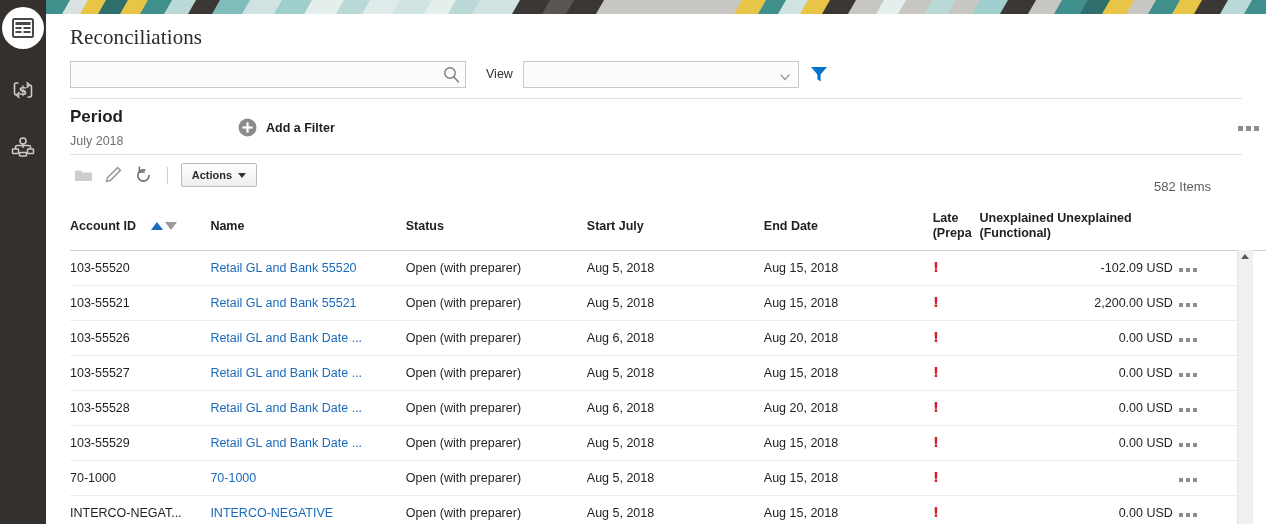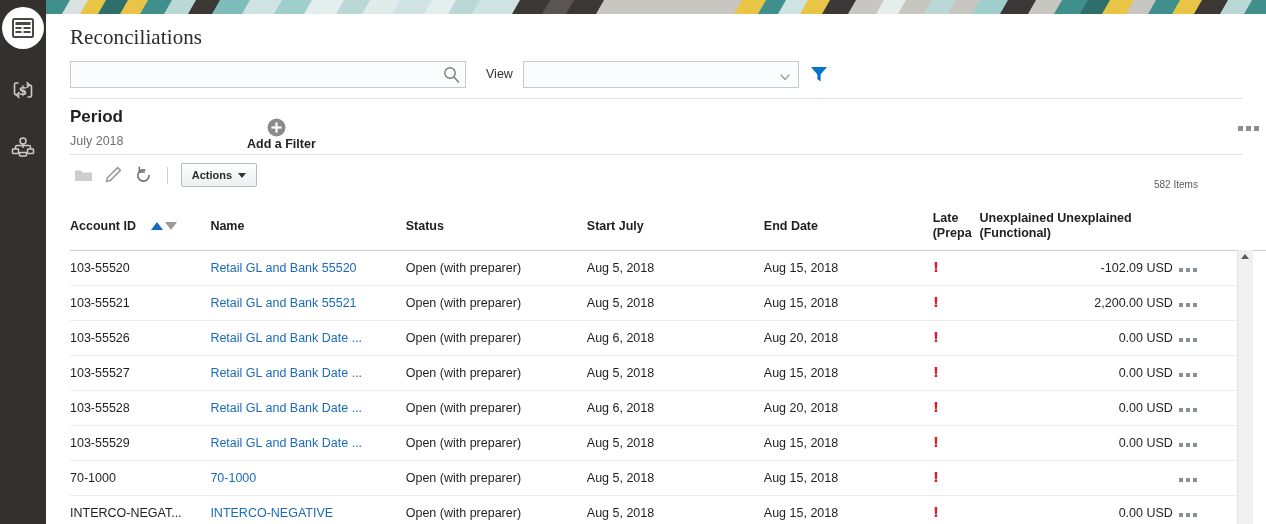--- a/index.html
+++ b/index.html
@@ -149,21 +149,20 @@
   
   #period-filter { position: absolute; left: 24px; top: 93px; }
   #period-label { font-size: 17px; font-weight: bold; color: #1f1f1f; }
   #period-value { font-size: 12.5px; color: #6f6f6f; margin-top: 7px; }
 
   #add-filter {
     position: absolute;
     left: 192px; top: 104px;
     display: flex; align-items: center;
     cursor: pointer;
-    flex-direction: column;
   }
   #add-filter-icon { width: 19px; height: 19px; }
   #add-filter-label {
     margin-left: 9px;
     font-size: 12.5px; font-weight: bold;
     color: #1f1f1f;
   }
   #filterbar-menu {
     position: absolute;
     left: 1192px; top: 112px;
@@ -201,21 +200,21 @@
   #actions-caret {
     width: 0; height: 0;
     border-left: 4px solid transparent;
     border-right: 4px solid transparent;
     border-top: 5px solid #333;
   }
 
   #item-count {
     position: absolute;
     left: 1108px; top: 165px;
-    font-size: 10px;
+    font-size: 13px;
     color: #5c5c5c;
     white-space: nowrap;
   }
 
   
   #table-region {
     position: absolute;
     left: 24px; top: 188px;
     width: 1172px;
     height: 322px;

